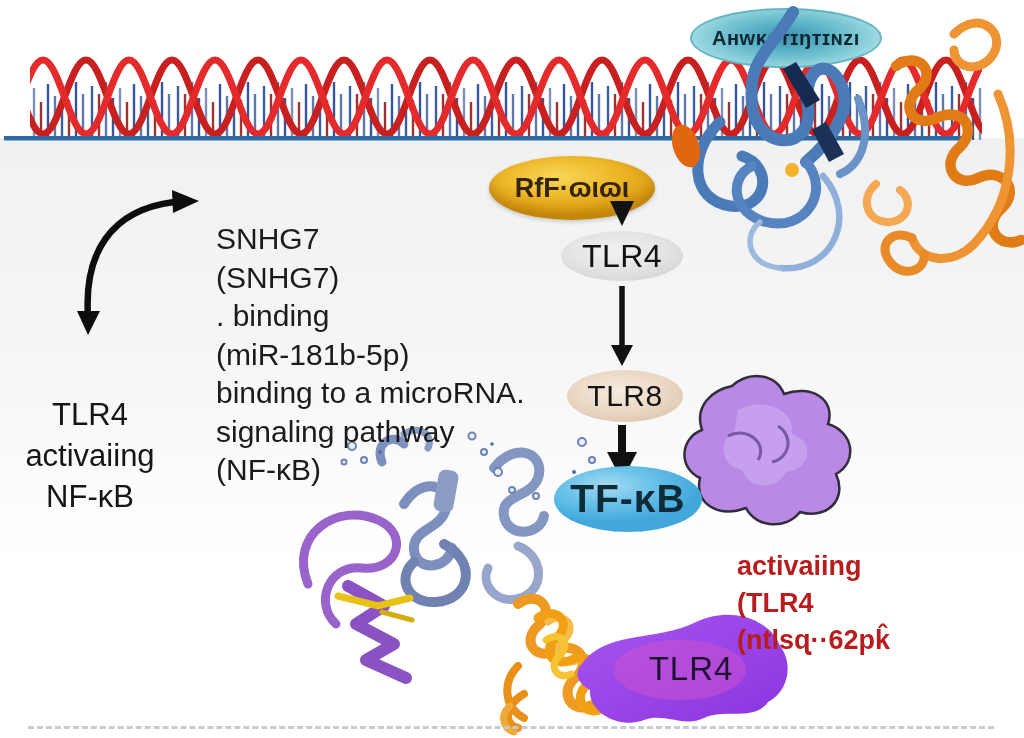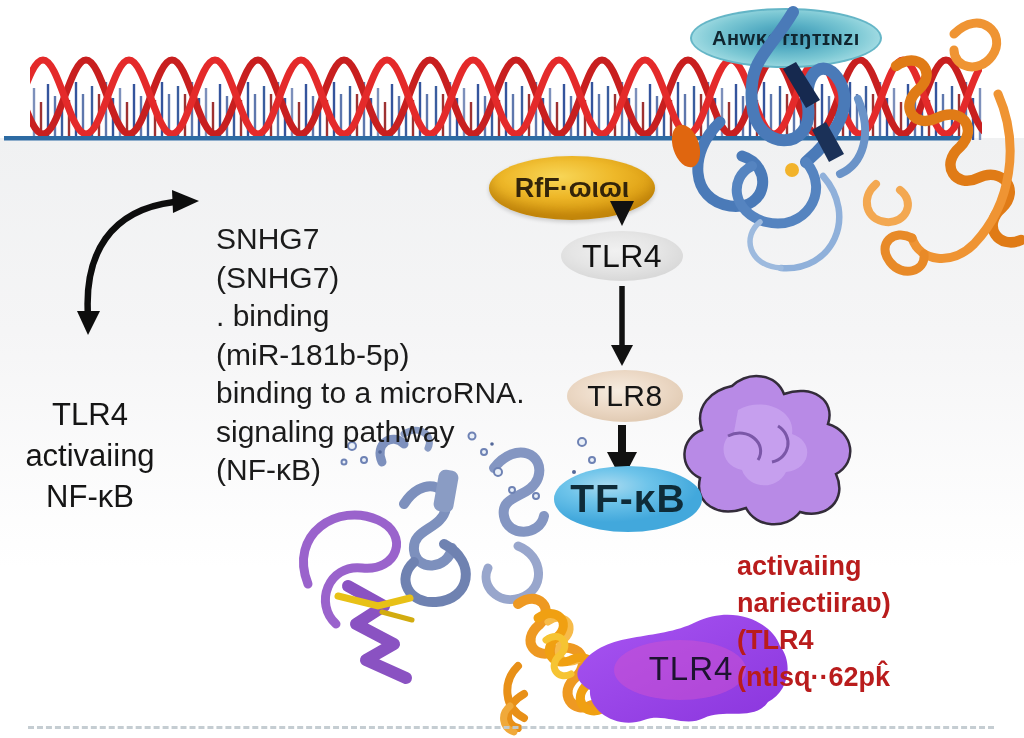--- a/index.html
+++ b/index.html
@@ -222,20 +222,19 @@
     <div>(SNHG7)</div>
     <div>. binding</div>
     <div>(miR-181b-5p)</div>
     <div>binding to a microRNA.</div>
     <div>signaling pathway</div>
     <div>(NF-κB)</div>
   </div>
 
   <div class="txt txt-right">
     <div>activaiing</div>
-    <div>nariectiiraʋ)</div>
     <div>(TLR4</div>
     <div>(ntlsɋ··62pk̂</div>
   </div>
 
   <div class="dashline"></div>
 
 </div>
 
 </body></html>

